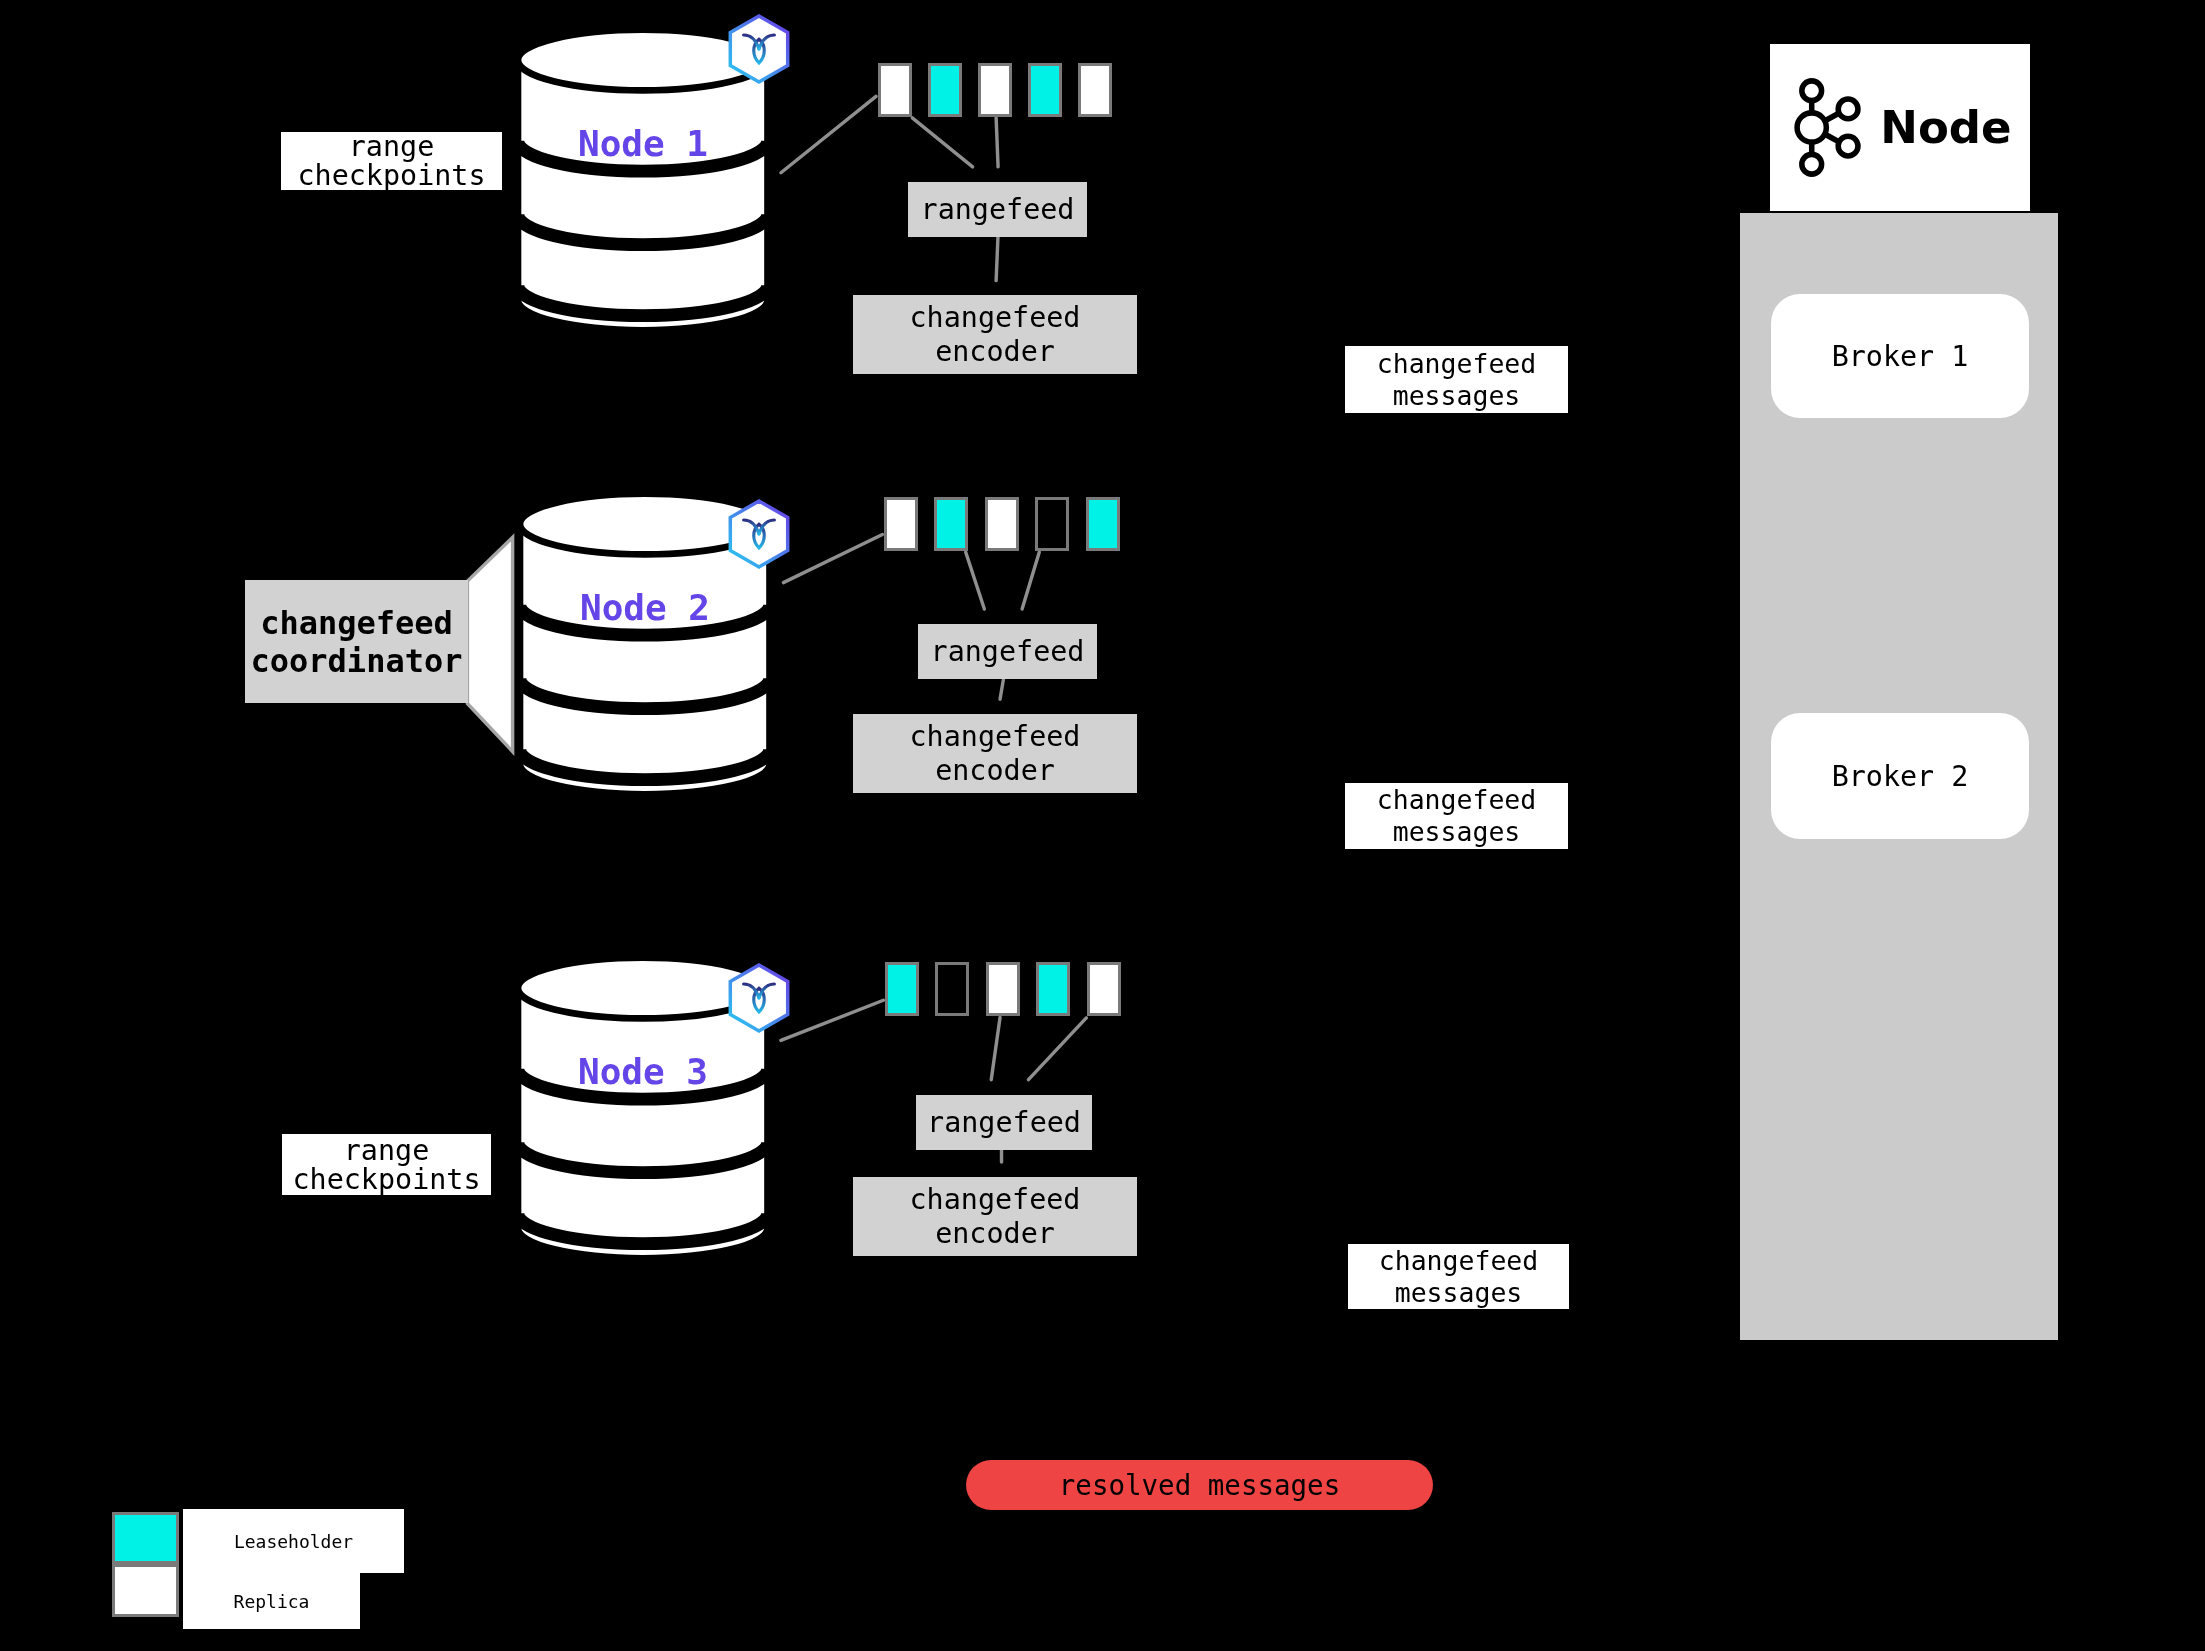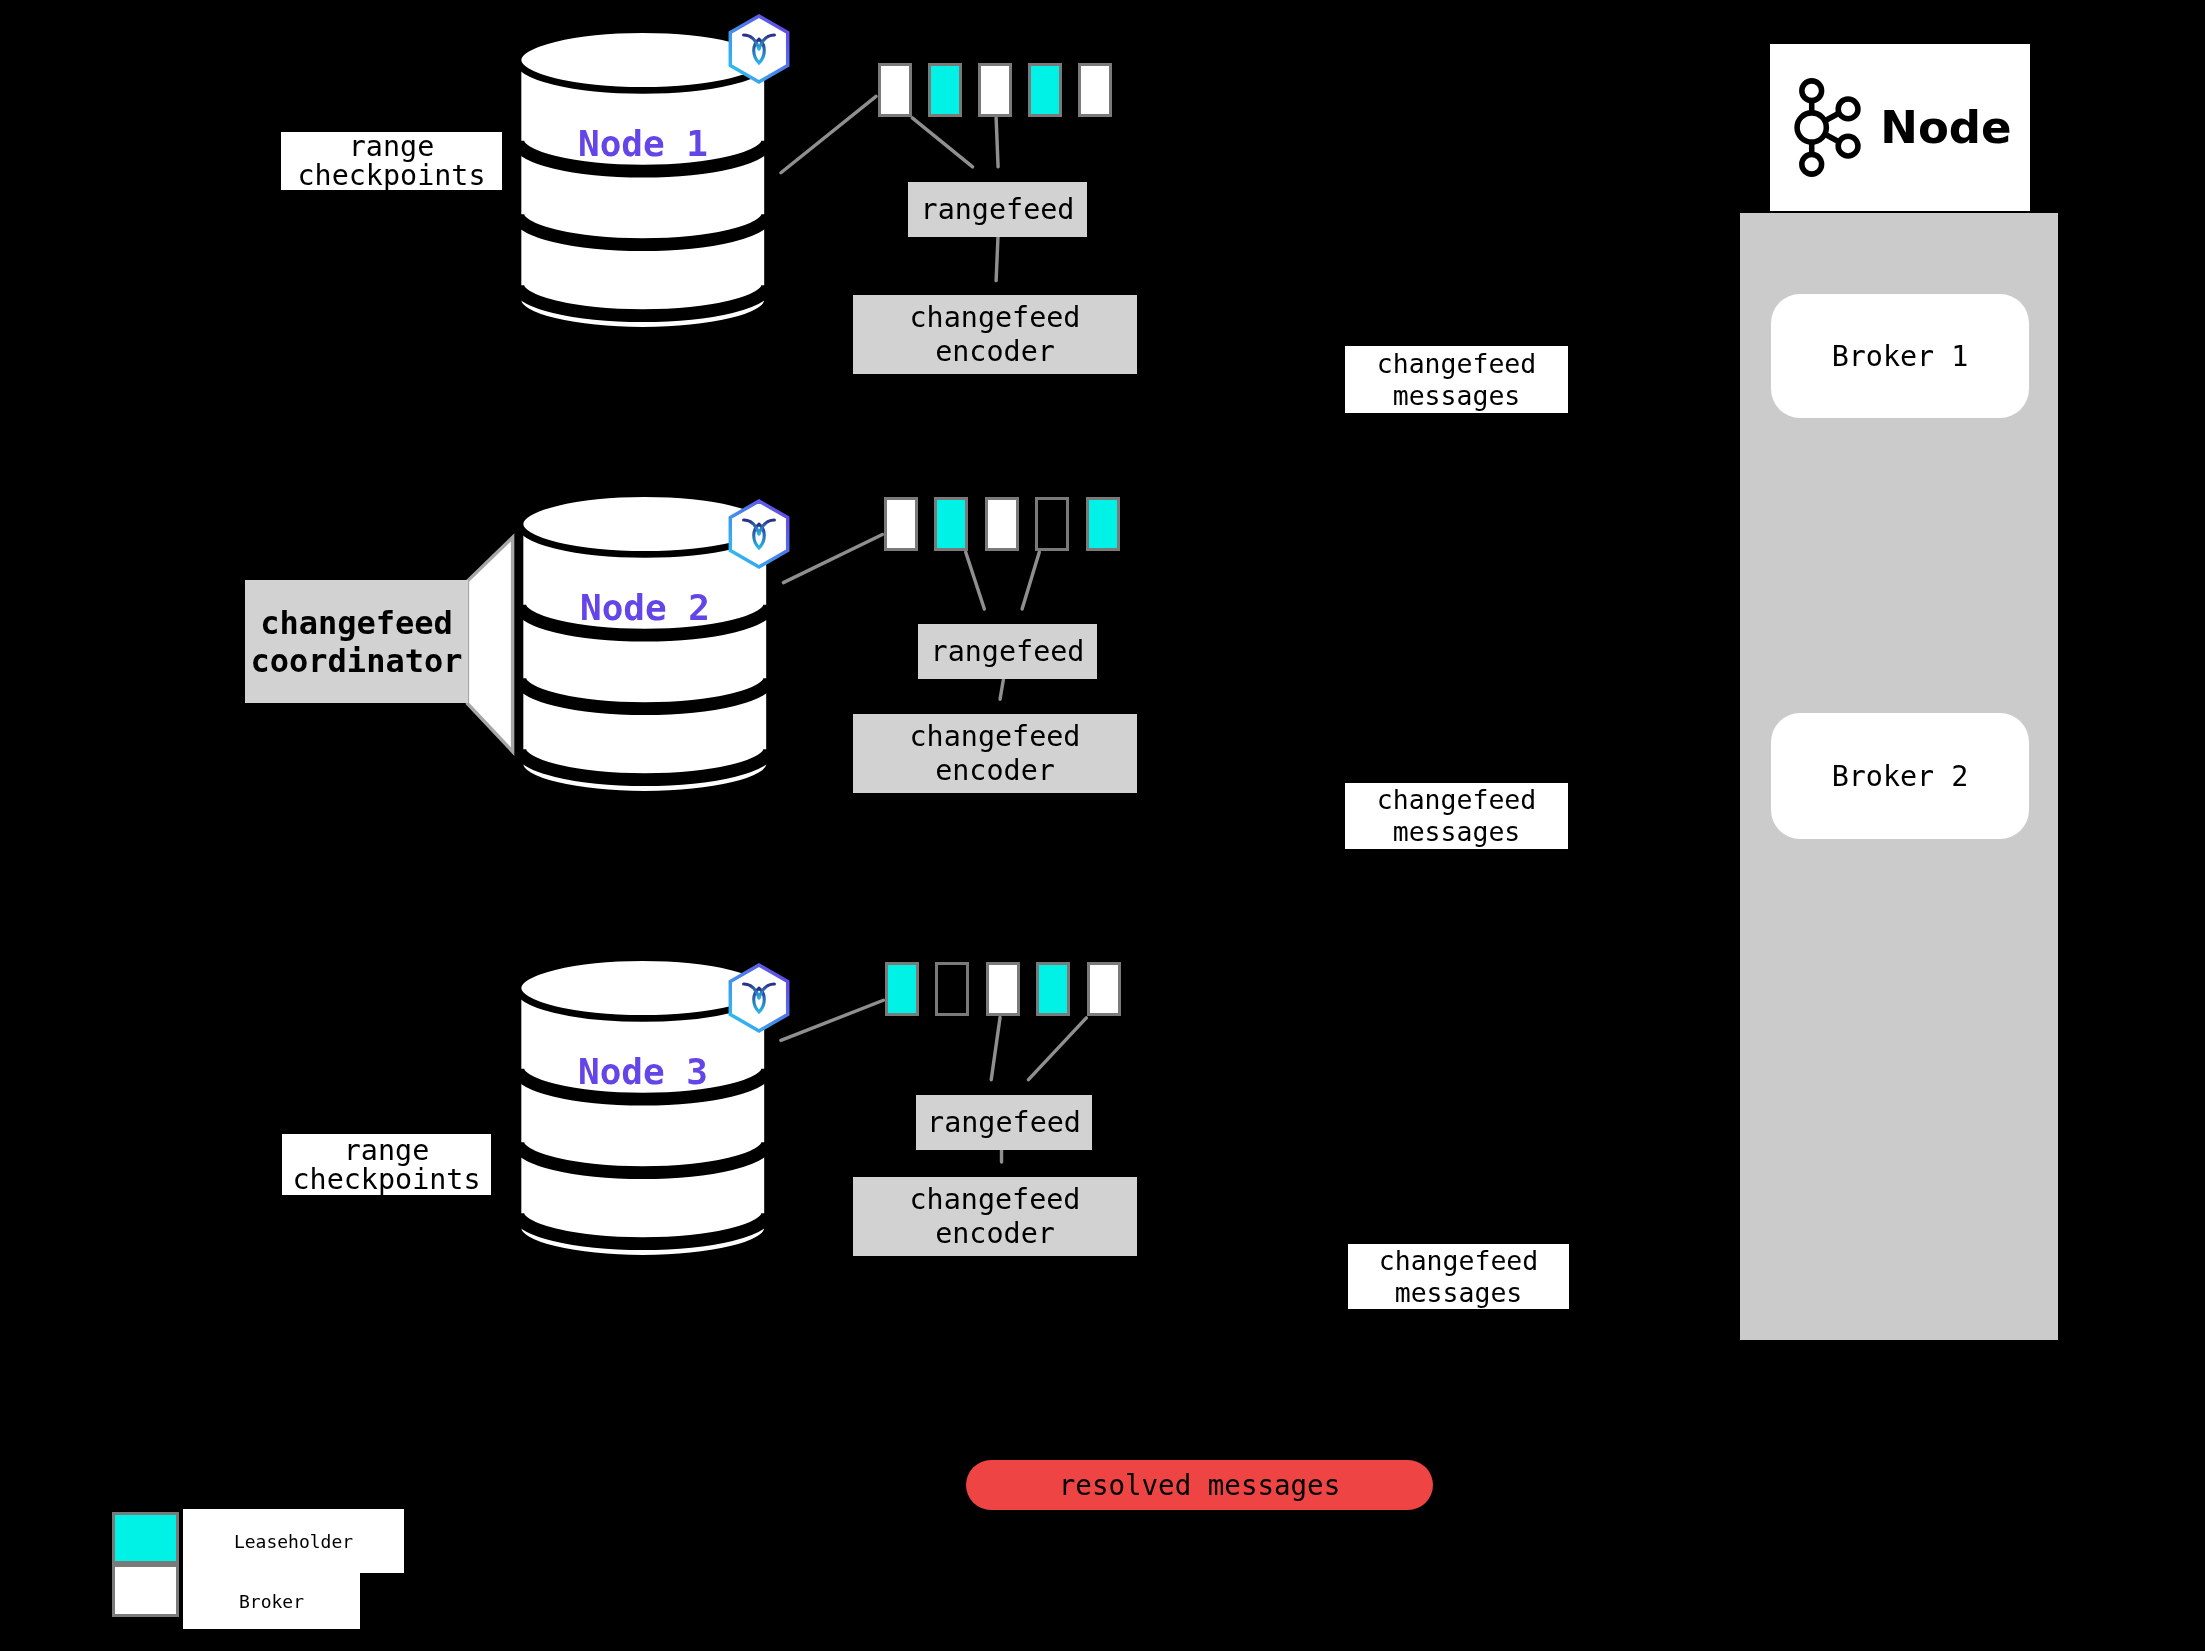--- a/index.html
+++ b/index.html
@@ -209,17 +209,17 @@
   <div class="abs pill center" style="left:966px;top:1460px;width:467px;height:50px">
     <span>resolved messages</span>
   </div>
 
   <div class="abs sq leaseholder" style="left:112px;top:1512px;width:67px;height:52px"></div>
   <div class="abs sq replica" style="left:112px;top:1564px;width:67px;height:53px"></div>
   <div class="abs legend-label center" style="left:183px;top:1509px;width:221px;height:64px">
     <span>Leaseholder</span>
   </div>
   <div class="abs legend-label center" style="left:183px;top:1573px;width:177px;height:56px">
-    <span>Broker</span>
+    <span>Replica</span>
   </div>
 
 </div>
 
 
 </body></html>

